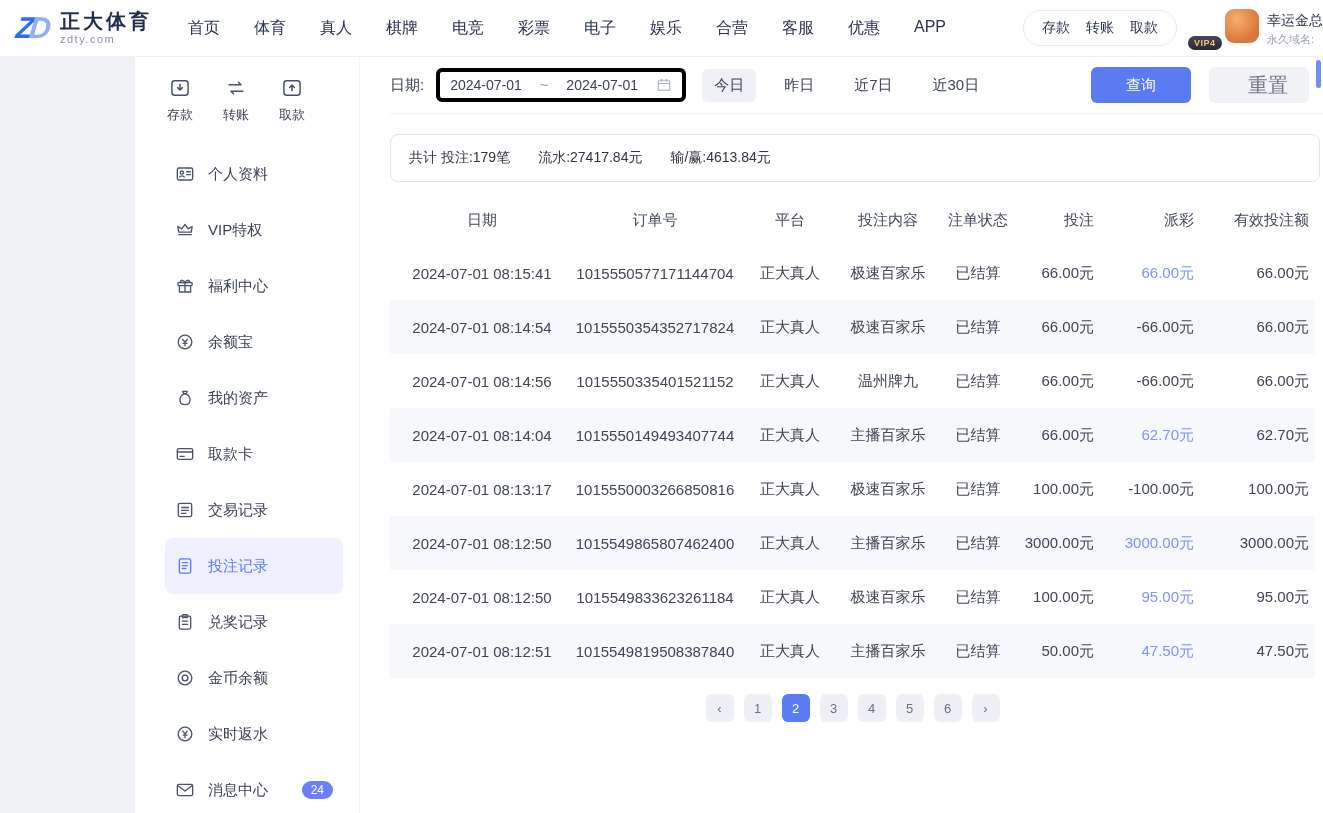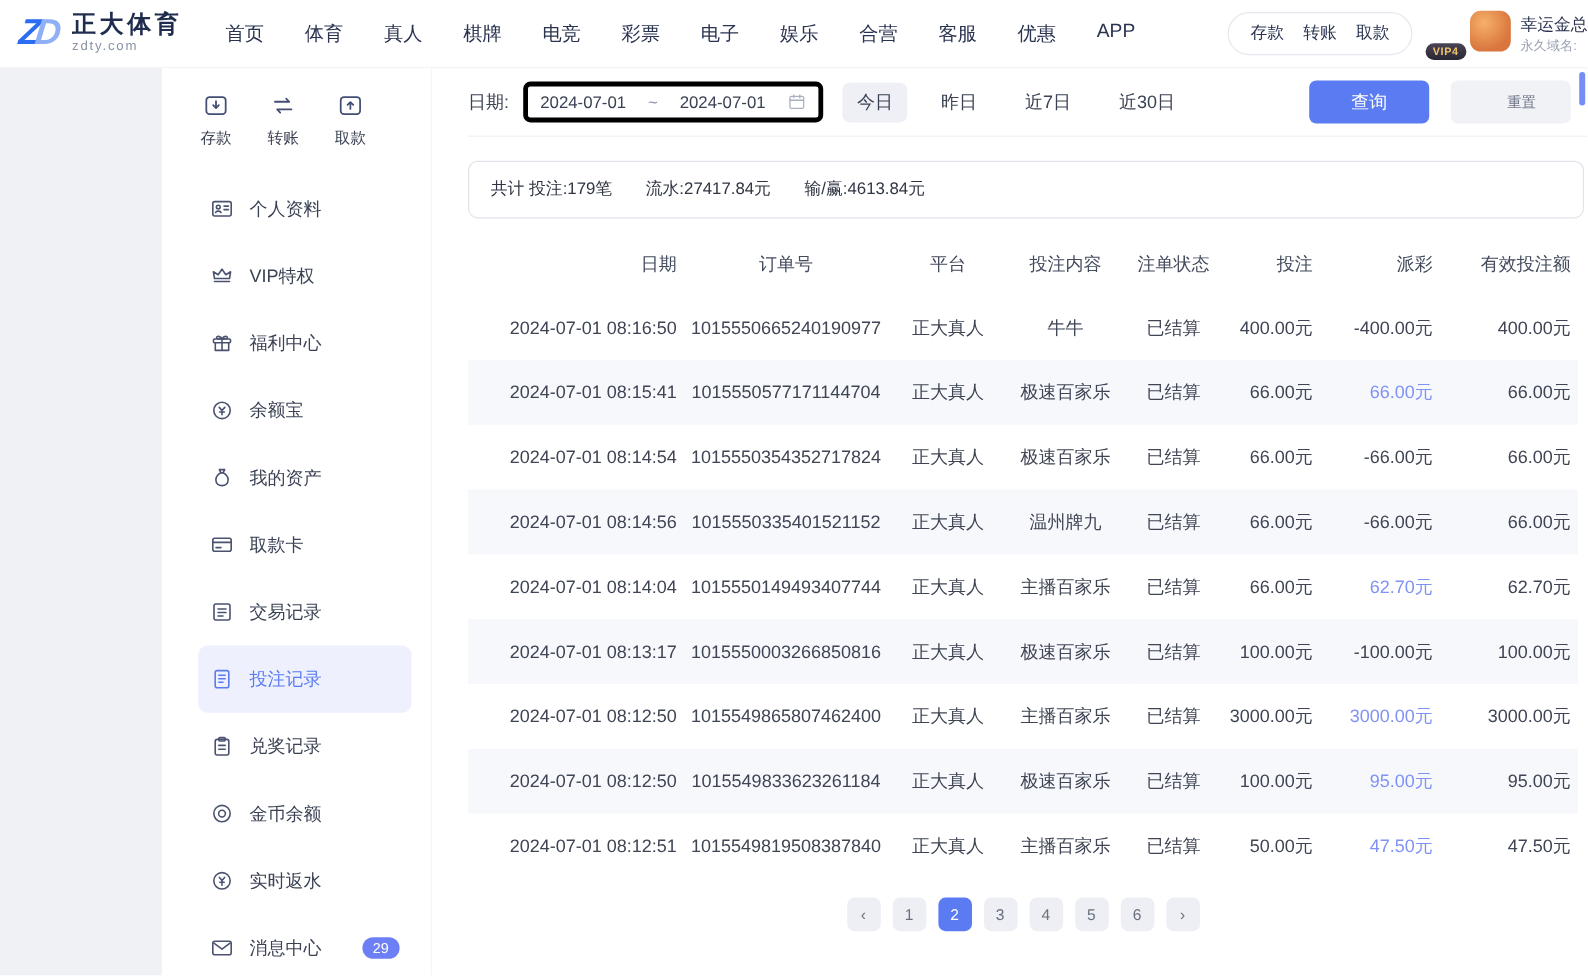--- a/index.html
+++ b/index.html
@@ -70,30 +70,30 @@
   .d-sep { color:#8a93a6; }
   .cal { width:16px; height:16px; color:#a9b0bf; }
   .quick-filters { display:flex; gap:16px; margin-left:16px; }
   .qf { border:none; background:transparent; font-size:15px; color:#3a4254;
     padding:7px 12px; border-radius:6px; cursor:pointer; font-family:inherit; }
   .qf.active { background:#eef0f6; }
   .actions { margin-left:auto; display:flex; gap:18px; }
   .btn-primary { width:100px; height:36px; border:none; border-radius:6px;
     background:var(--accent,#5b7bf2); color:#fff; font-size:15px; cursor:pointer; font-family:inherit; }
   .btn-ghost { width:100px; height:36px; border:none; border-radius:6px;
-    background:#f1f2f6; color:#6e7587; font-size:12px; cursor:pointer; font-family:inherit;padding-left:24px; }
+    background:#f1f2f6; color:#6e7587; font-size:20px; cursor:pointer; font-family:inherit;padding-left:24px; }
 
   .summary { height:48px; border:1px solid #e2e4eb; border-radius:8px; display:flex;
     align-items:center; gap:28px; padding:0 18px; margin:20px 3px 0 0;
     font-size:14px; color:#2f3542; }
 
   .grid { width:925px; border-collapse:collapse; margin-top:12px; table-layout:fixed; }
   .grid th { font-weight:400; font-size:15px; color:#424a5c; height:52px; }
   .grid td { font-size:15px; color:#3f4554; height:54px; }
-  .al { text-align:right; padding-left:10px; }
+  .al { text-align:center; padding-left:10px; }
   .ac { text-align:center; }
   .ar { text-align:right; padding-right:6px; }
   .grid tbody tr:nth-child(even) { background:#f7f8fc; }
   .c-order { color:#5c6370; }
   .grid td.win { color:var(--win,#8092f4); }
 
   .pager { display:flex; justify-content:center; gap:10px; margin-top:16px; width:925px; }
   .pg { min-width:28px; height:28px; border:none; border-radius:6px; background:#edeff4;
     color:#69707f; font-size:13px; cursor:pointer; font-family:inherit; }
   .pg.active { background:var(--accent,#5b7bf2); color:#fff; }
@@ -264,21 +264,21 @@
           </svg>
           <span class="m-label">实时返水</span>
 
         </div>
 
         <div class="menu-item">
           <svg class="m-icon">
             <use href="#i-mail"></use>
           </svg>
           <span class="m-label">消息中心</span>
-          <span class="m-badge">29</span>
+          <span class="m-badge">24</span>
         </div>
       </nav>
   </aside>
 
   <main class="main">
     <div class="filter-row">
       <span class="f-label">日期:</span>
       <div class="date-box">
         <span>2024-07-01</span>
         <span class="d-sep">~</span>
@@ -326,30 +326,20 @@
             <th class="ac">平台</th>
             <th class="ac">投注内容</th>
             <th class="ac">注单状态</th>
             <th class="ar">投注</th>
             <th class="ar">派彩</th>
             <th class="ar">有效投注额</th>
           </tr>
       </thead>
       <tbody>
 
-          <tr>
-            <td class="al">2024-07-01 08:16:50</td>
-            <td class="ac c-order">1015550665240190977</td>
-            <td class="ac">正大真人</td>
-            <td class="ac">牛牛</td>
-            <td class="ac">已结算</td>
-            <td class="ar">400.00元</td>
-            <td class="ar loss">-400.00元</td>
-            <td class="ar">400.00元</td>
-          </tr>
 
           <tr>
             <td class="al">2024-07-01 08:15:41</td>
             <td class="ac c-order">1015550577171144704</td>
             <td class="ac">正大真人</td>
             <td class="ac">极速百家乐</td>
             <td class="ac">已结算</td>
             <td class="ar">66.00元</td>
             <td class="ar win">66.00元</td>
             <td class="ar">66.00元</td>

